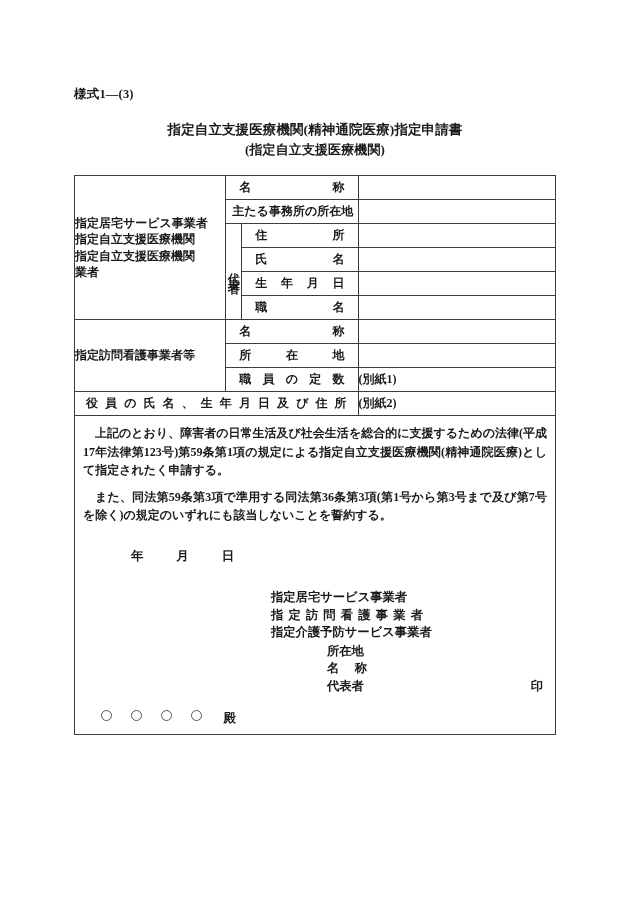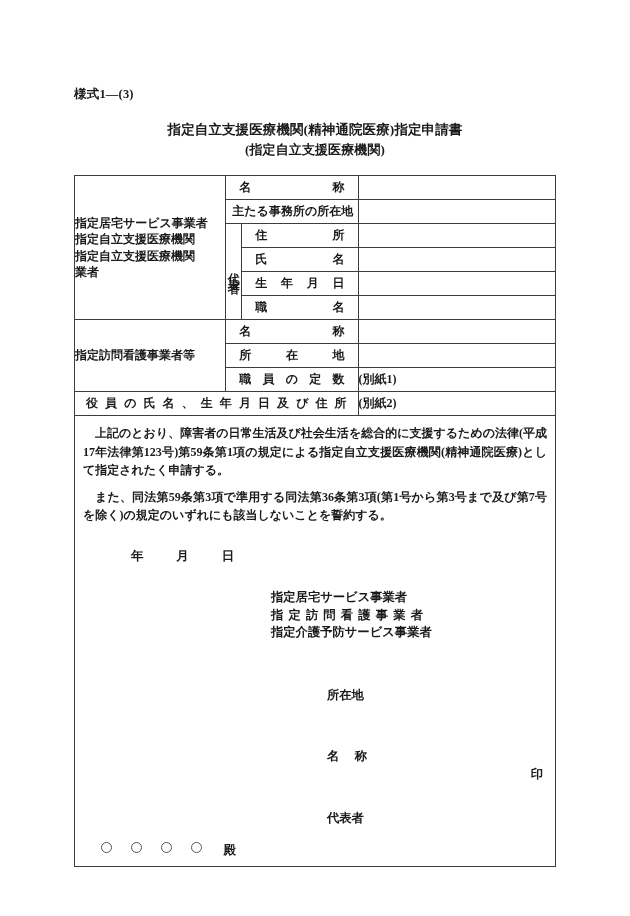--- a/index.html
+++ b/index.html
@@ -174,21 +174,21 @@
   .sig-fields {
     margin-top: 1px;
     padding-left: 56px;
     font-size: 12.3px;
     line-height: 17.5px;
   }
   .sig-row {
     display: flex;
     white-space: nowrap;
   }
-  .sig-key { display: inline-block; margin-top: 44px; }
+  .sig-key { display: inline-block; }
   .sig-key.sp { width: 40px; display: flex; justify-content: space-between; }
   .seal {
     margin-left: auto;
     padding-right: 12px;
   }
 
   
   .addressee {
     margin: 14px 0 6px 26px;
     font-size: 12.5px;

